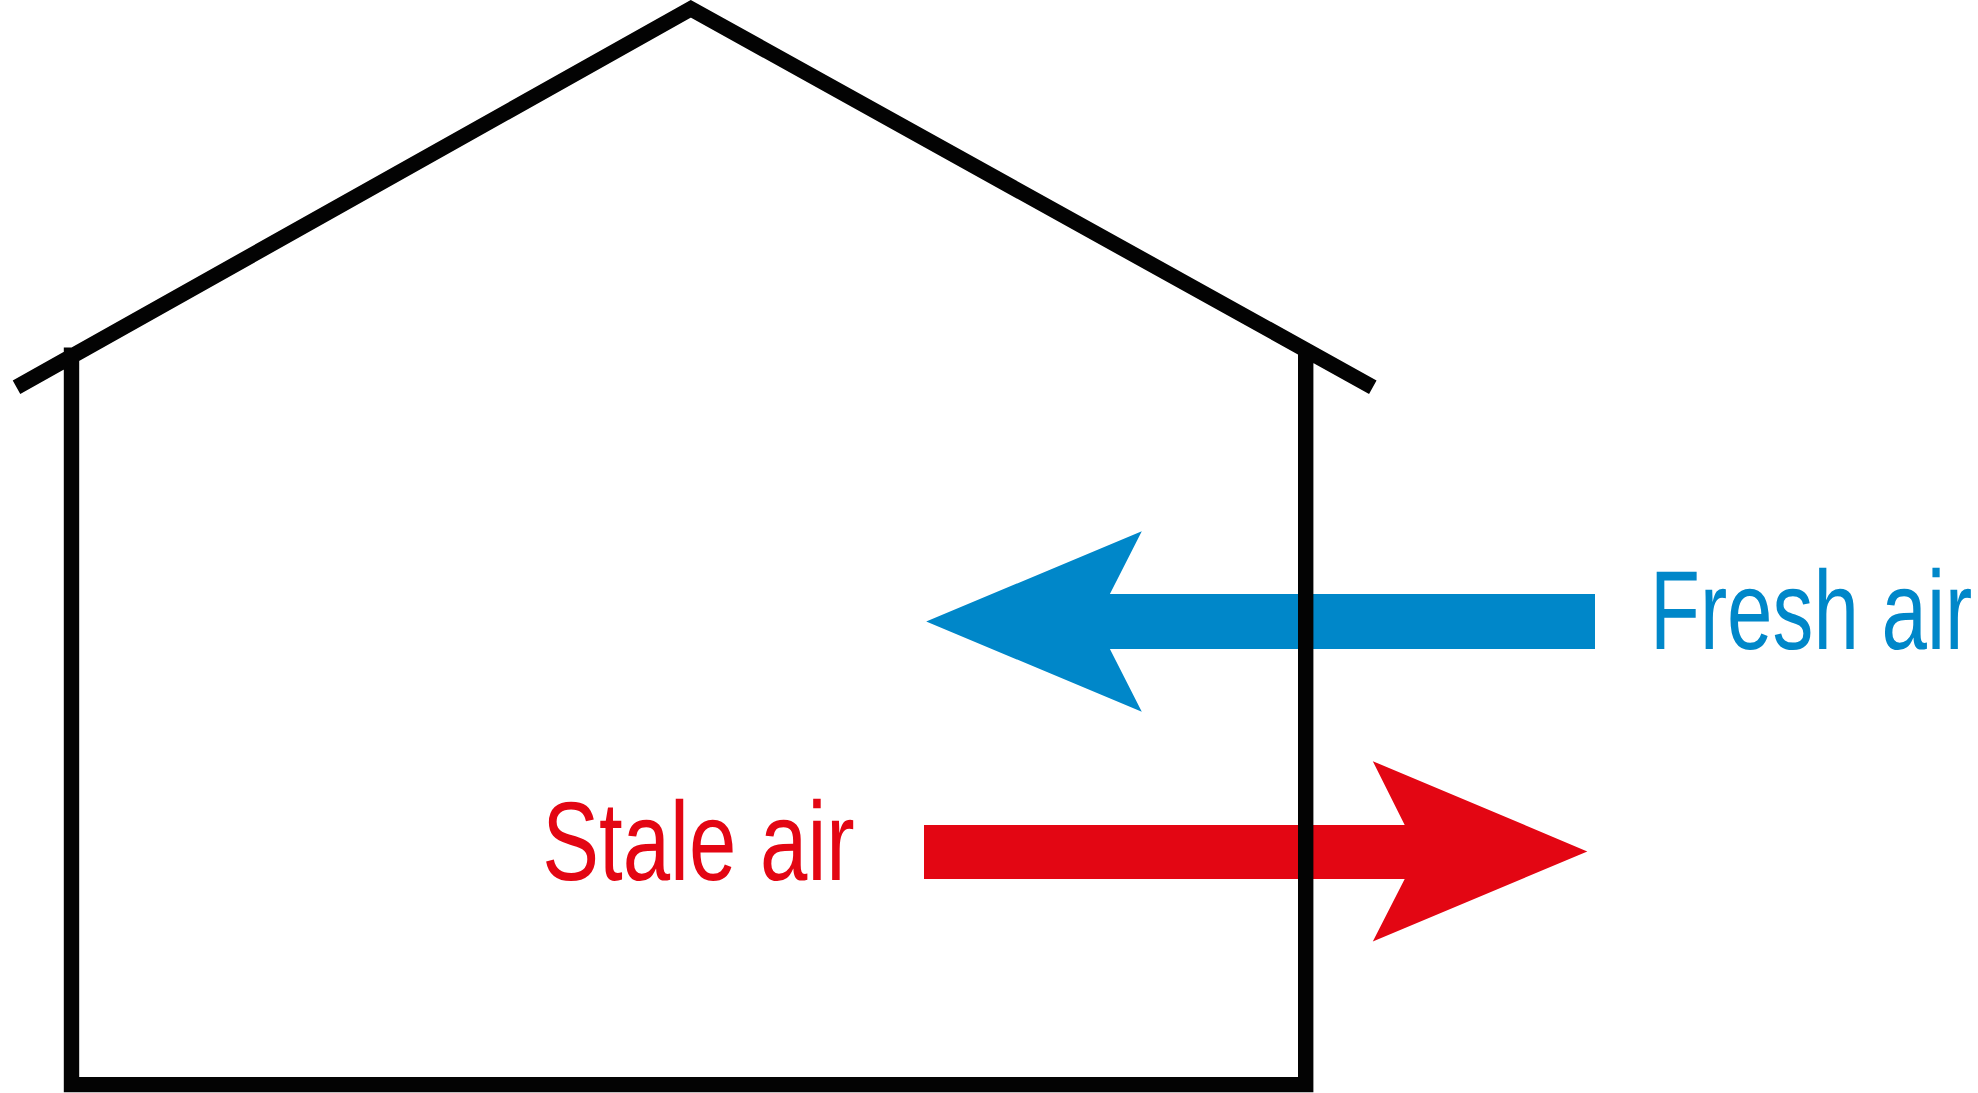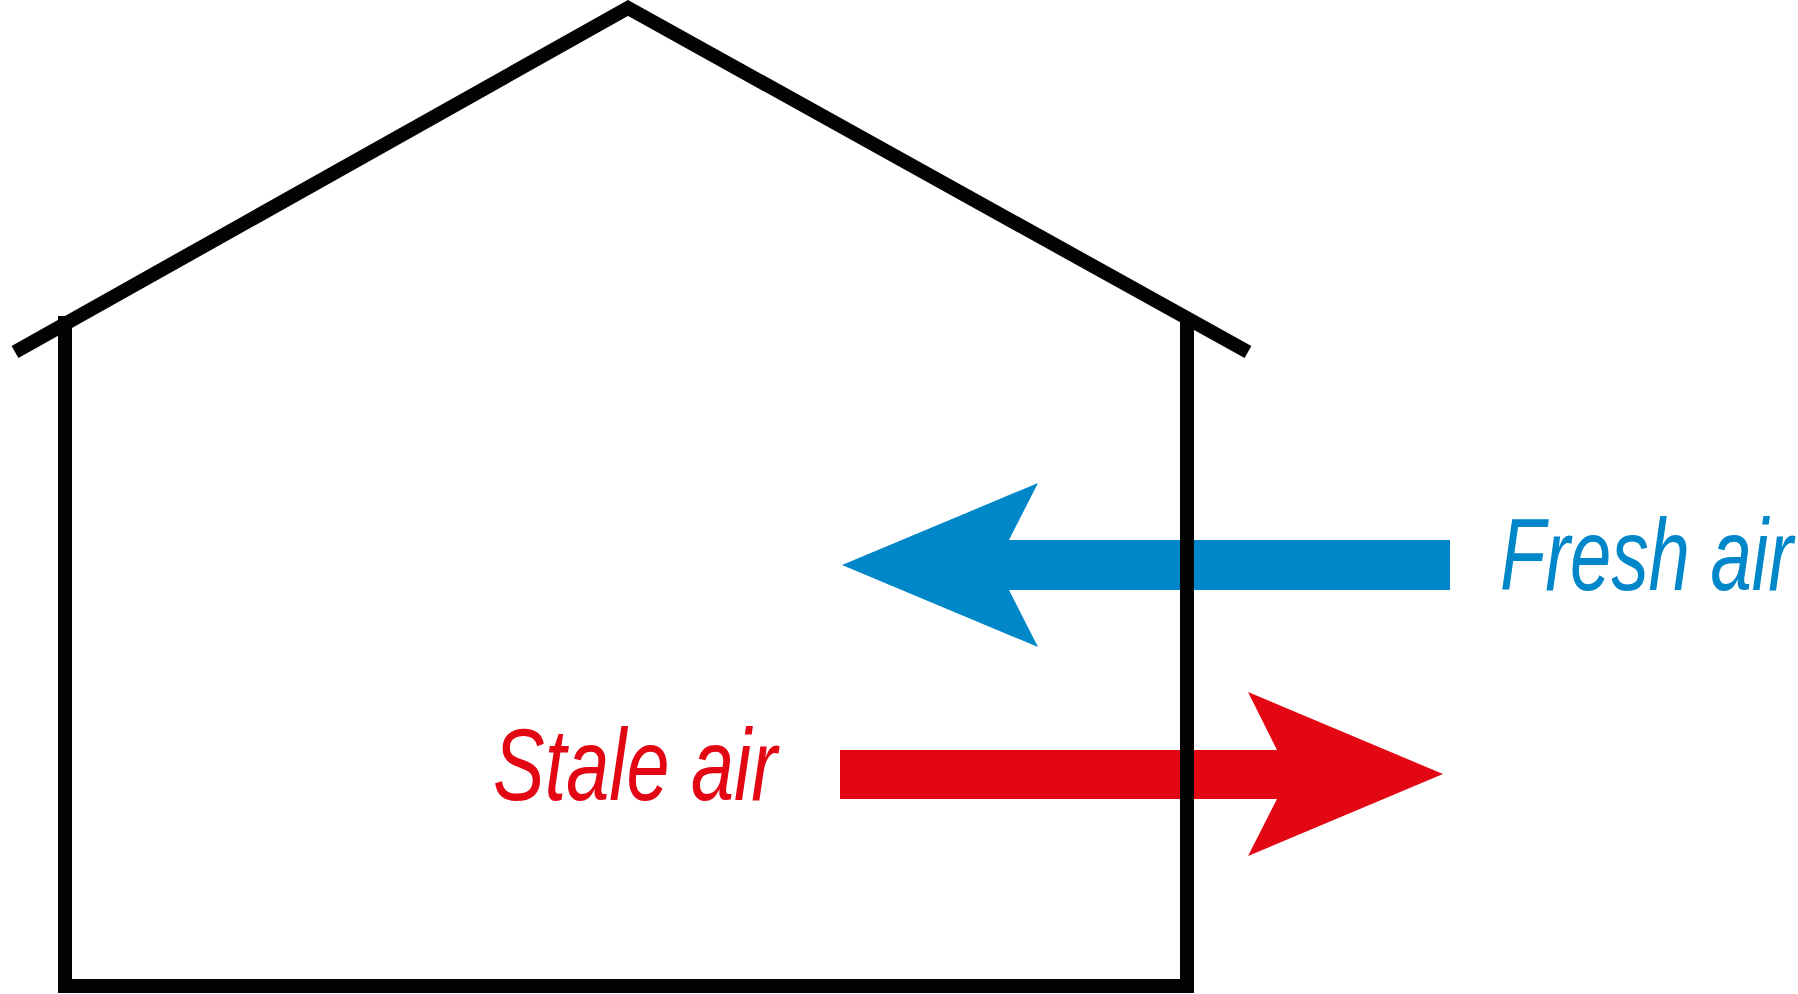--- a/index.html
+++ b/index.html
@@ -6,21 +6,20 @@
     margin: 0;
     padding: 0;
     background: #ffffff;
   }
   .stage {
     position: relative;
     width: 1798px;
     height: 994px;
     background: #ffffff;
     overflow: hidden;
-    font-style: italic;
   }
   svg {
     display: block;
   }
   .air-label {
     font-family: "Liberation Sans", "DejaVu Sans", sans-serif;
     font-weight: 400;
   }
 </style>
 </head>

